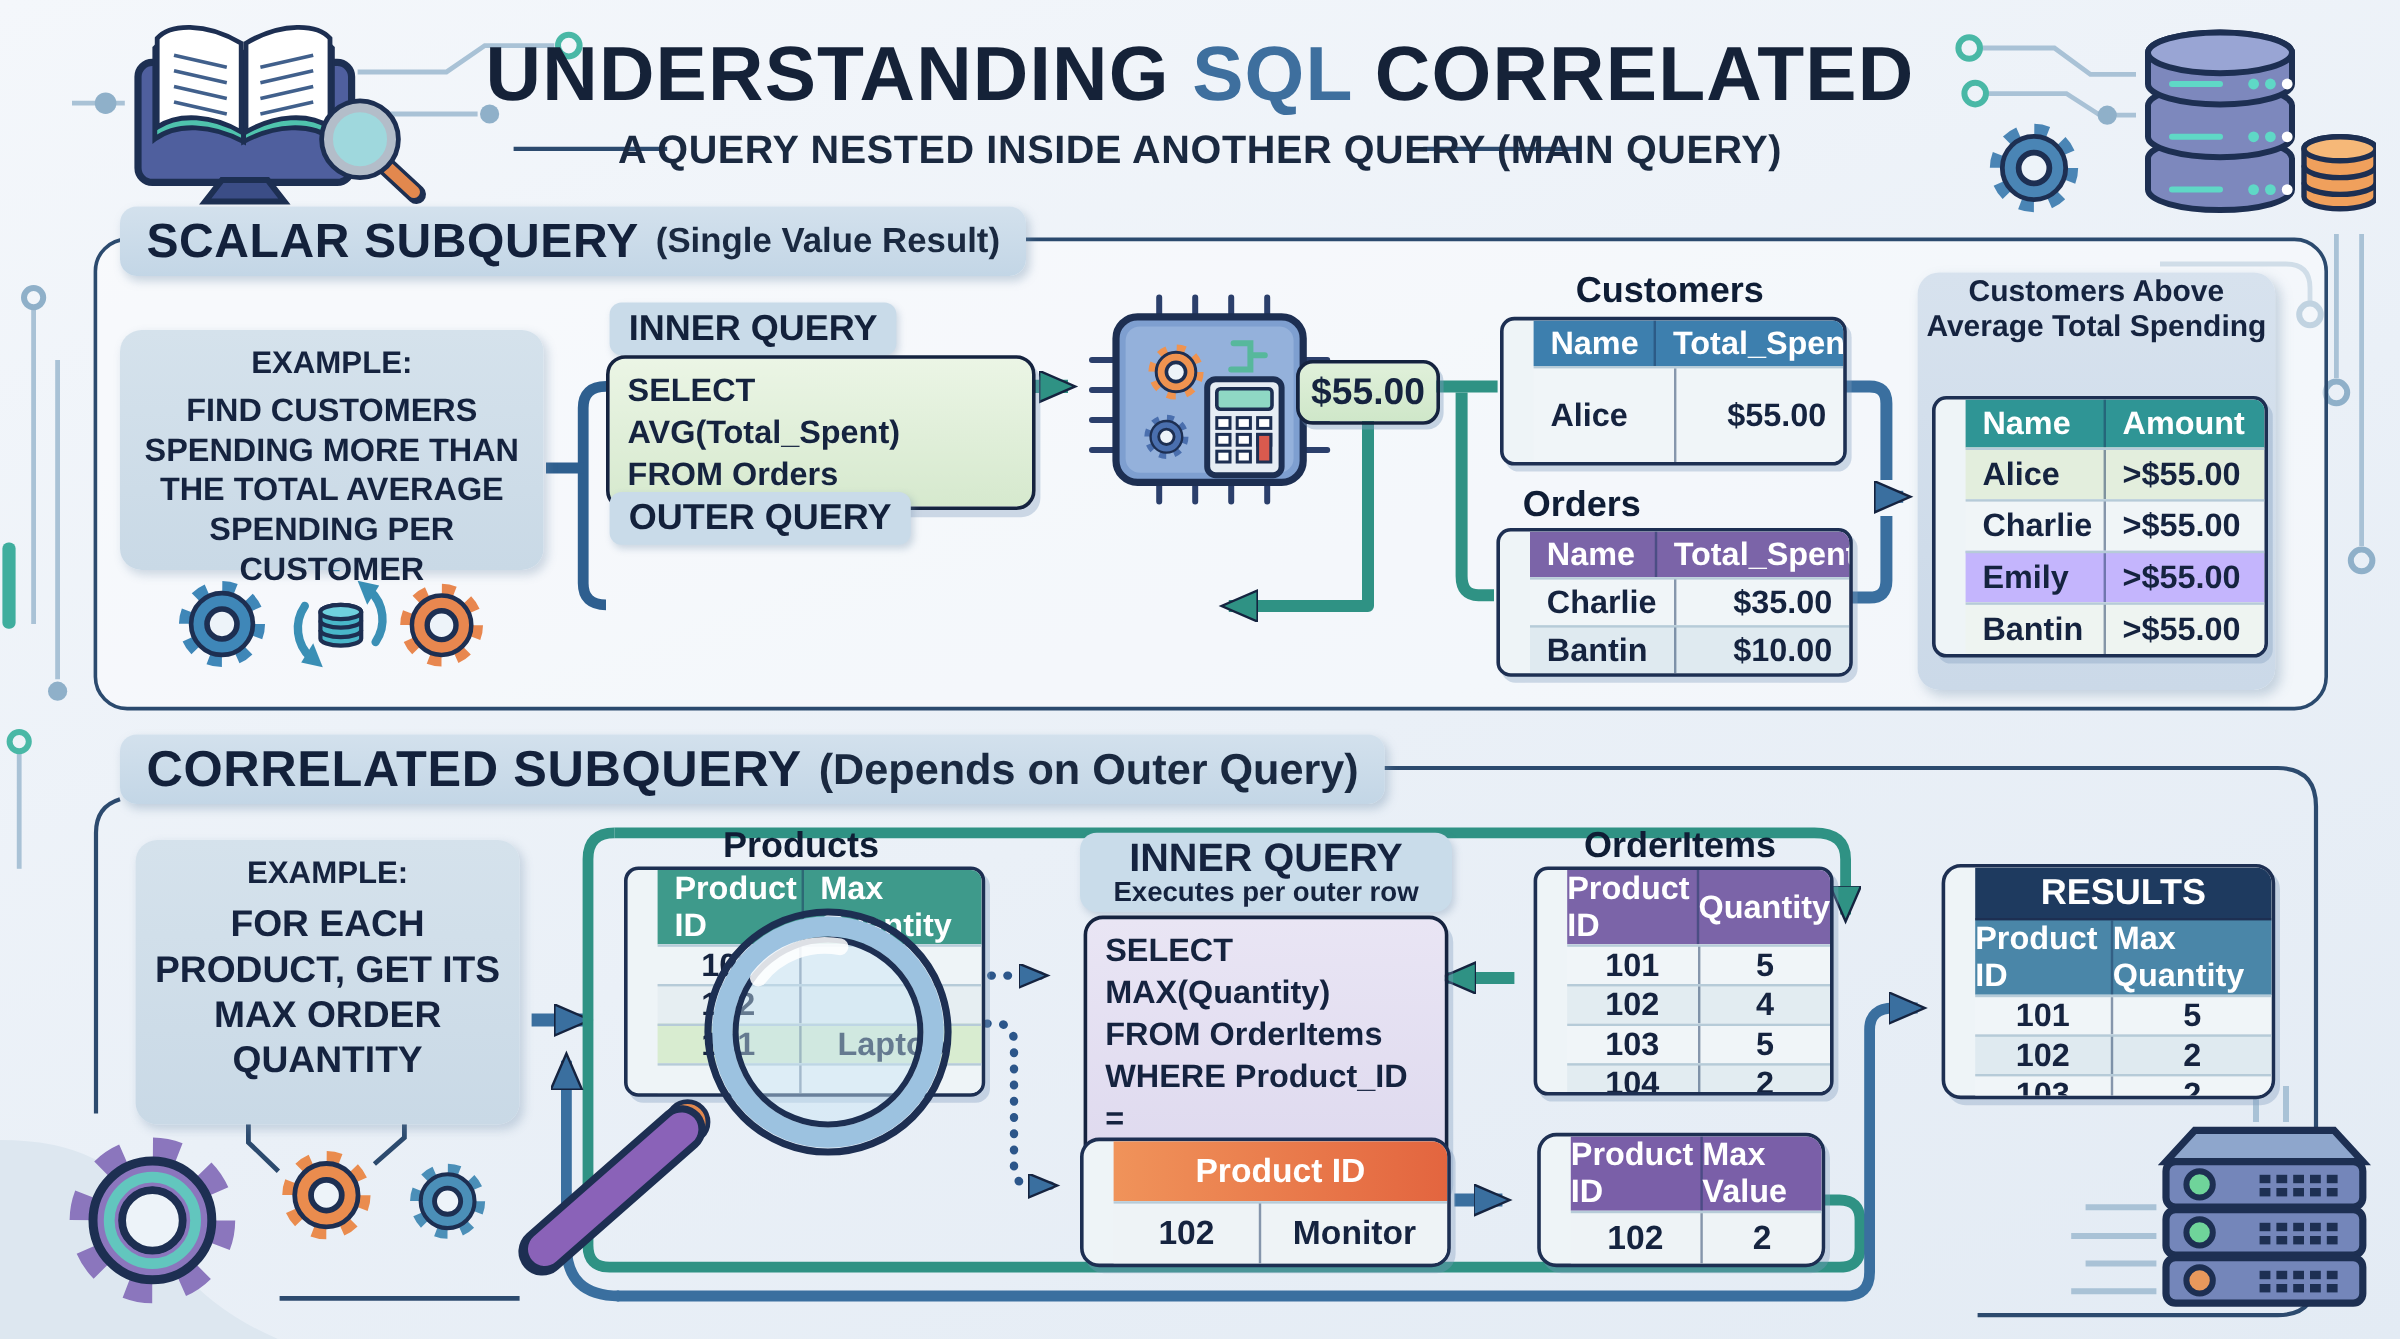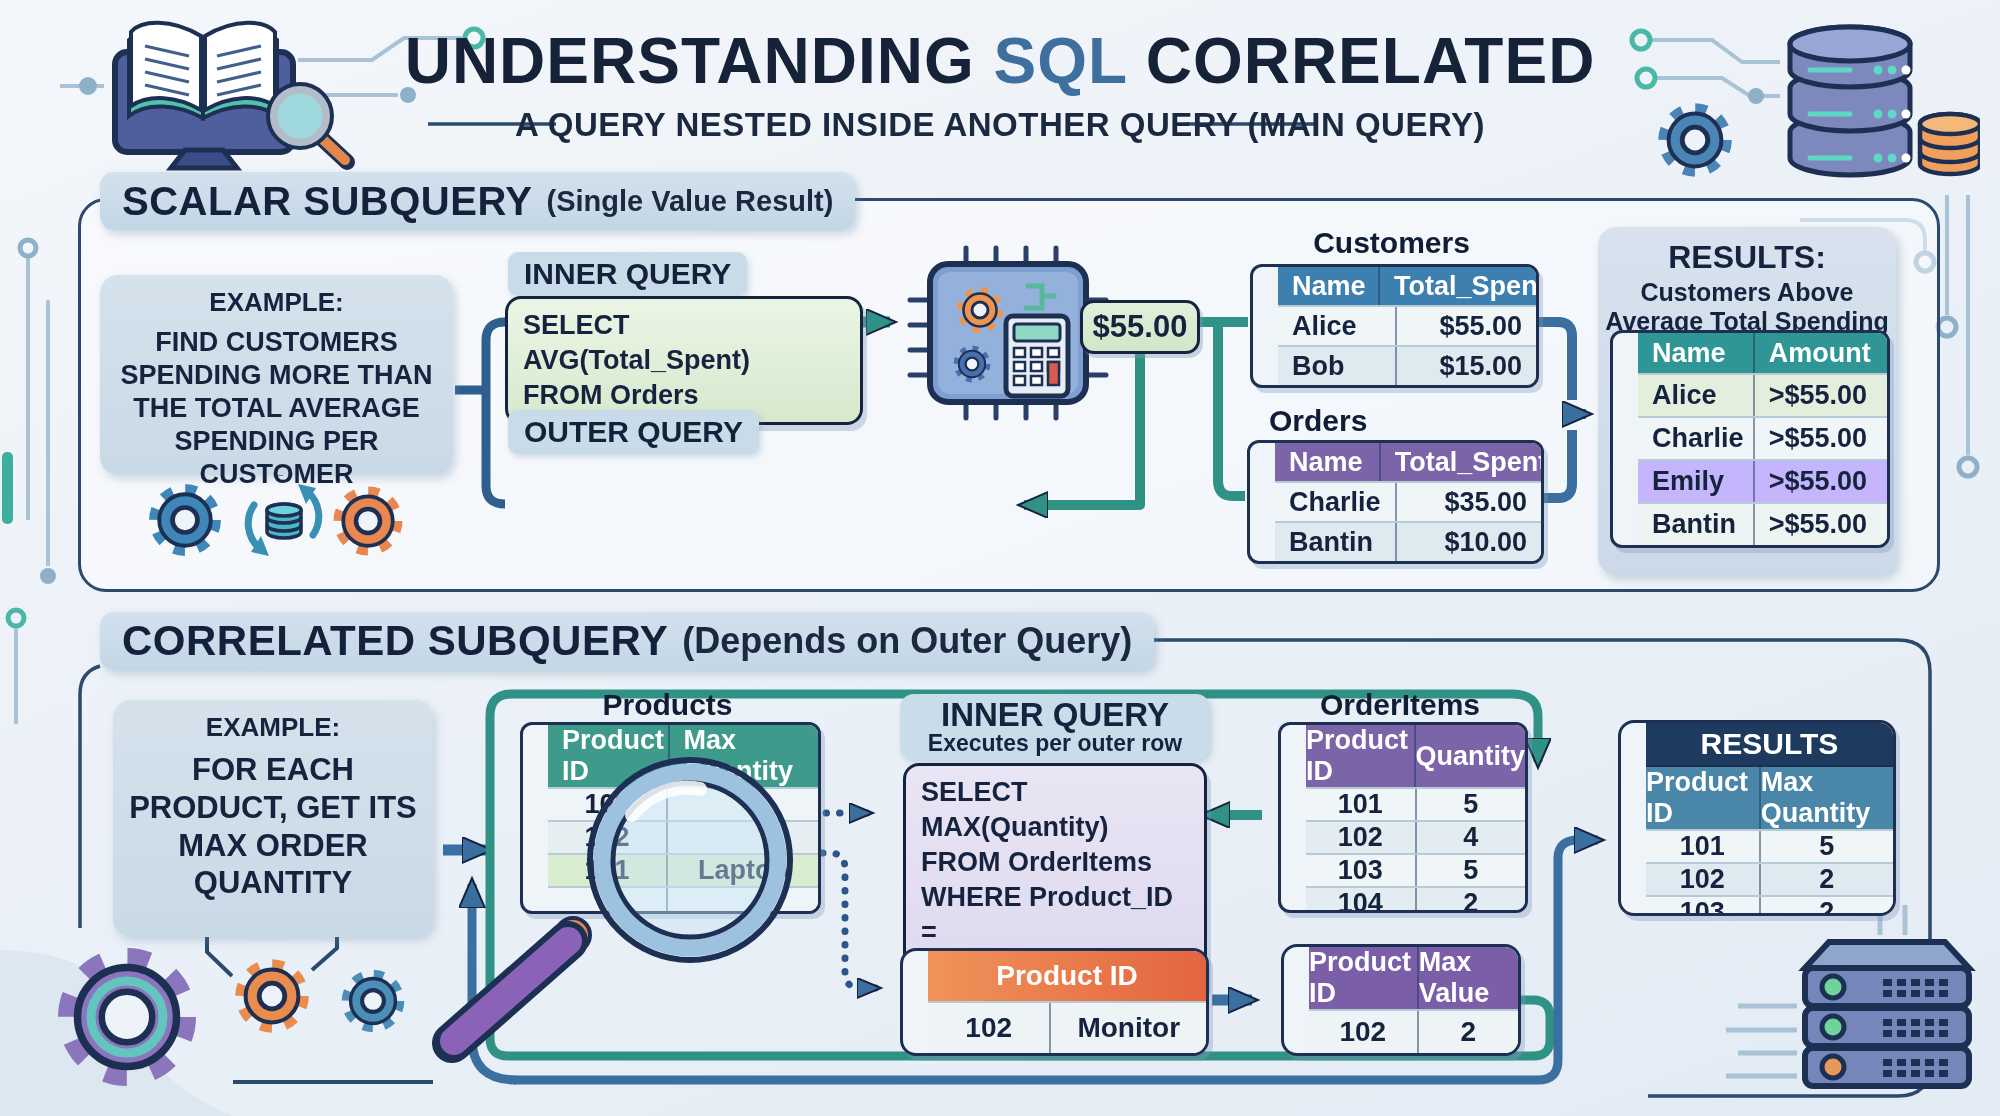--- a/index.html
+++ b/index.html
@@ -269,24 +269,20 @@
   </div>
   <div class="abs tbl" style="left:1250px;top:264px;width:283px;height:118px;z-index:3;">
     <div class="trow hdr" style="background:#3d7fae;flex:0 0 38px;">
       <div class="tc l" style="width:45%;">Name</div>
       <div class="tc l div" style="width:55%;">Total_Spent</div>
     </div>
     <div class="trow" style="background:#f0f5f8;">
       <div class="tc l" style="width:45%;">Alice</div>
       <div class="tc r div" style="width:55%;">$55.00</div>
     </div>
-    <div class="trow" style="background:#dfeaf0;">
-      <div class="tc l" style="width:45%;">Bob</div>
-      <div class="tc r div" style="width:55%;">$15.00</div>
-    </div>
   </div>
 
   <div class="abs ttl" style="left:1247px;top:404px;width:180px;z-index:3;padding-left:22px;">
     <span>Orders</span>
   </div>
   <div class="abs tbl" style="left:1247px;top:440px;width:291px;height:118px;z-index:3;">
     <div class="trow hdr" style="background:#7b64a8;flex:0 0 38px;">
       <div class="tc l" style="width:45%;">Name</div>
       <div class="tc l div" style="width:55%;">Total_Spent</div>
     </div>
@@ -294,21 +290,20 @@
       <div class="tc l" style="width:45%;">Charlie</div>
       <div class="tc r div" style="width:55%;">$35.00</div>
     </div>
     <div class="trow" style="background:#dfeaf0;">
       <div class="tc l" style="width:45%;">Bantin</div>
       <div class="tc r div" style="width:55%;">$10.00</div>
     </div>
   </div>
 
   <div class="abs panel" style="left:1598px;top:227px;width:298px;height:348px;z-index:3;">
-    <div class="pt">RESULTS:</div>
     <div class="ps">Customers Above Average Total Spending</div>
   </div>
   <div class="abs tbl" style="left:1610px;top:330px;width:274px;height:212px;z-index:4;">
     <div class="trow hdr" style="background:#2f9595;flex:0 0 40px;">
       <div class="tc l" style="width:46%;">Name</div>
       <div class="tc l div" style="width:54%;">Amount</div>
     </div>
     <div class="trow" style="background:#e3eedd;">
       <div class="tc l" style="width:46%;">Alice</div>
       <div class="tc l div" style="width:54%;">&gt;$55.00</div>

